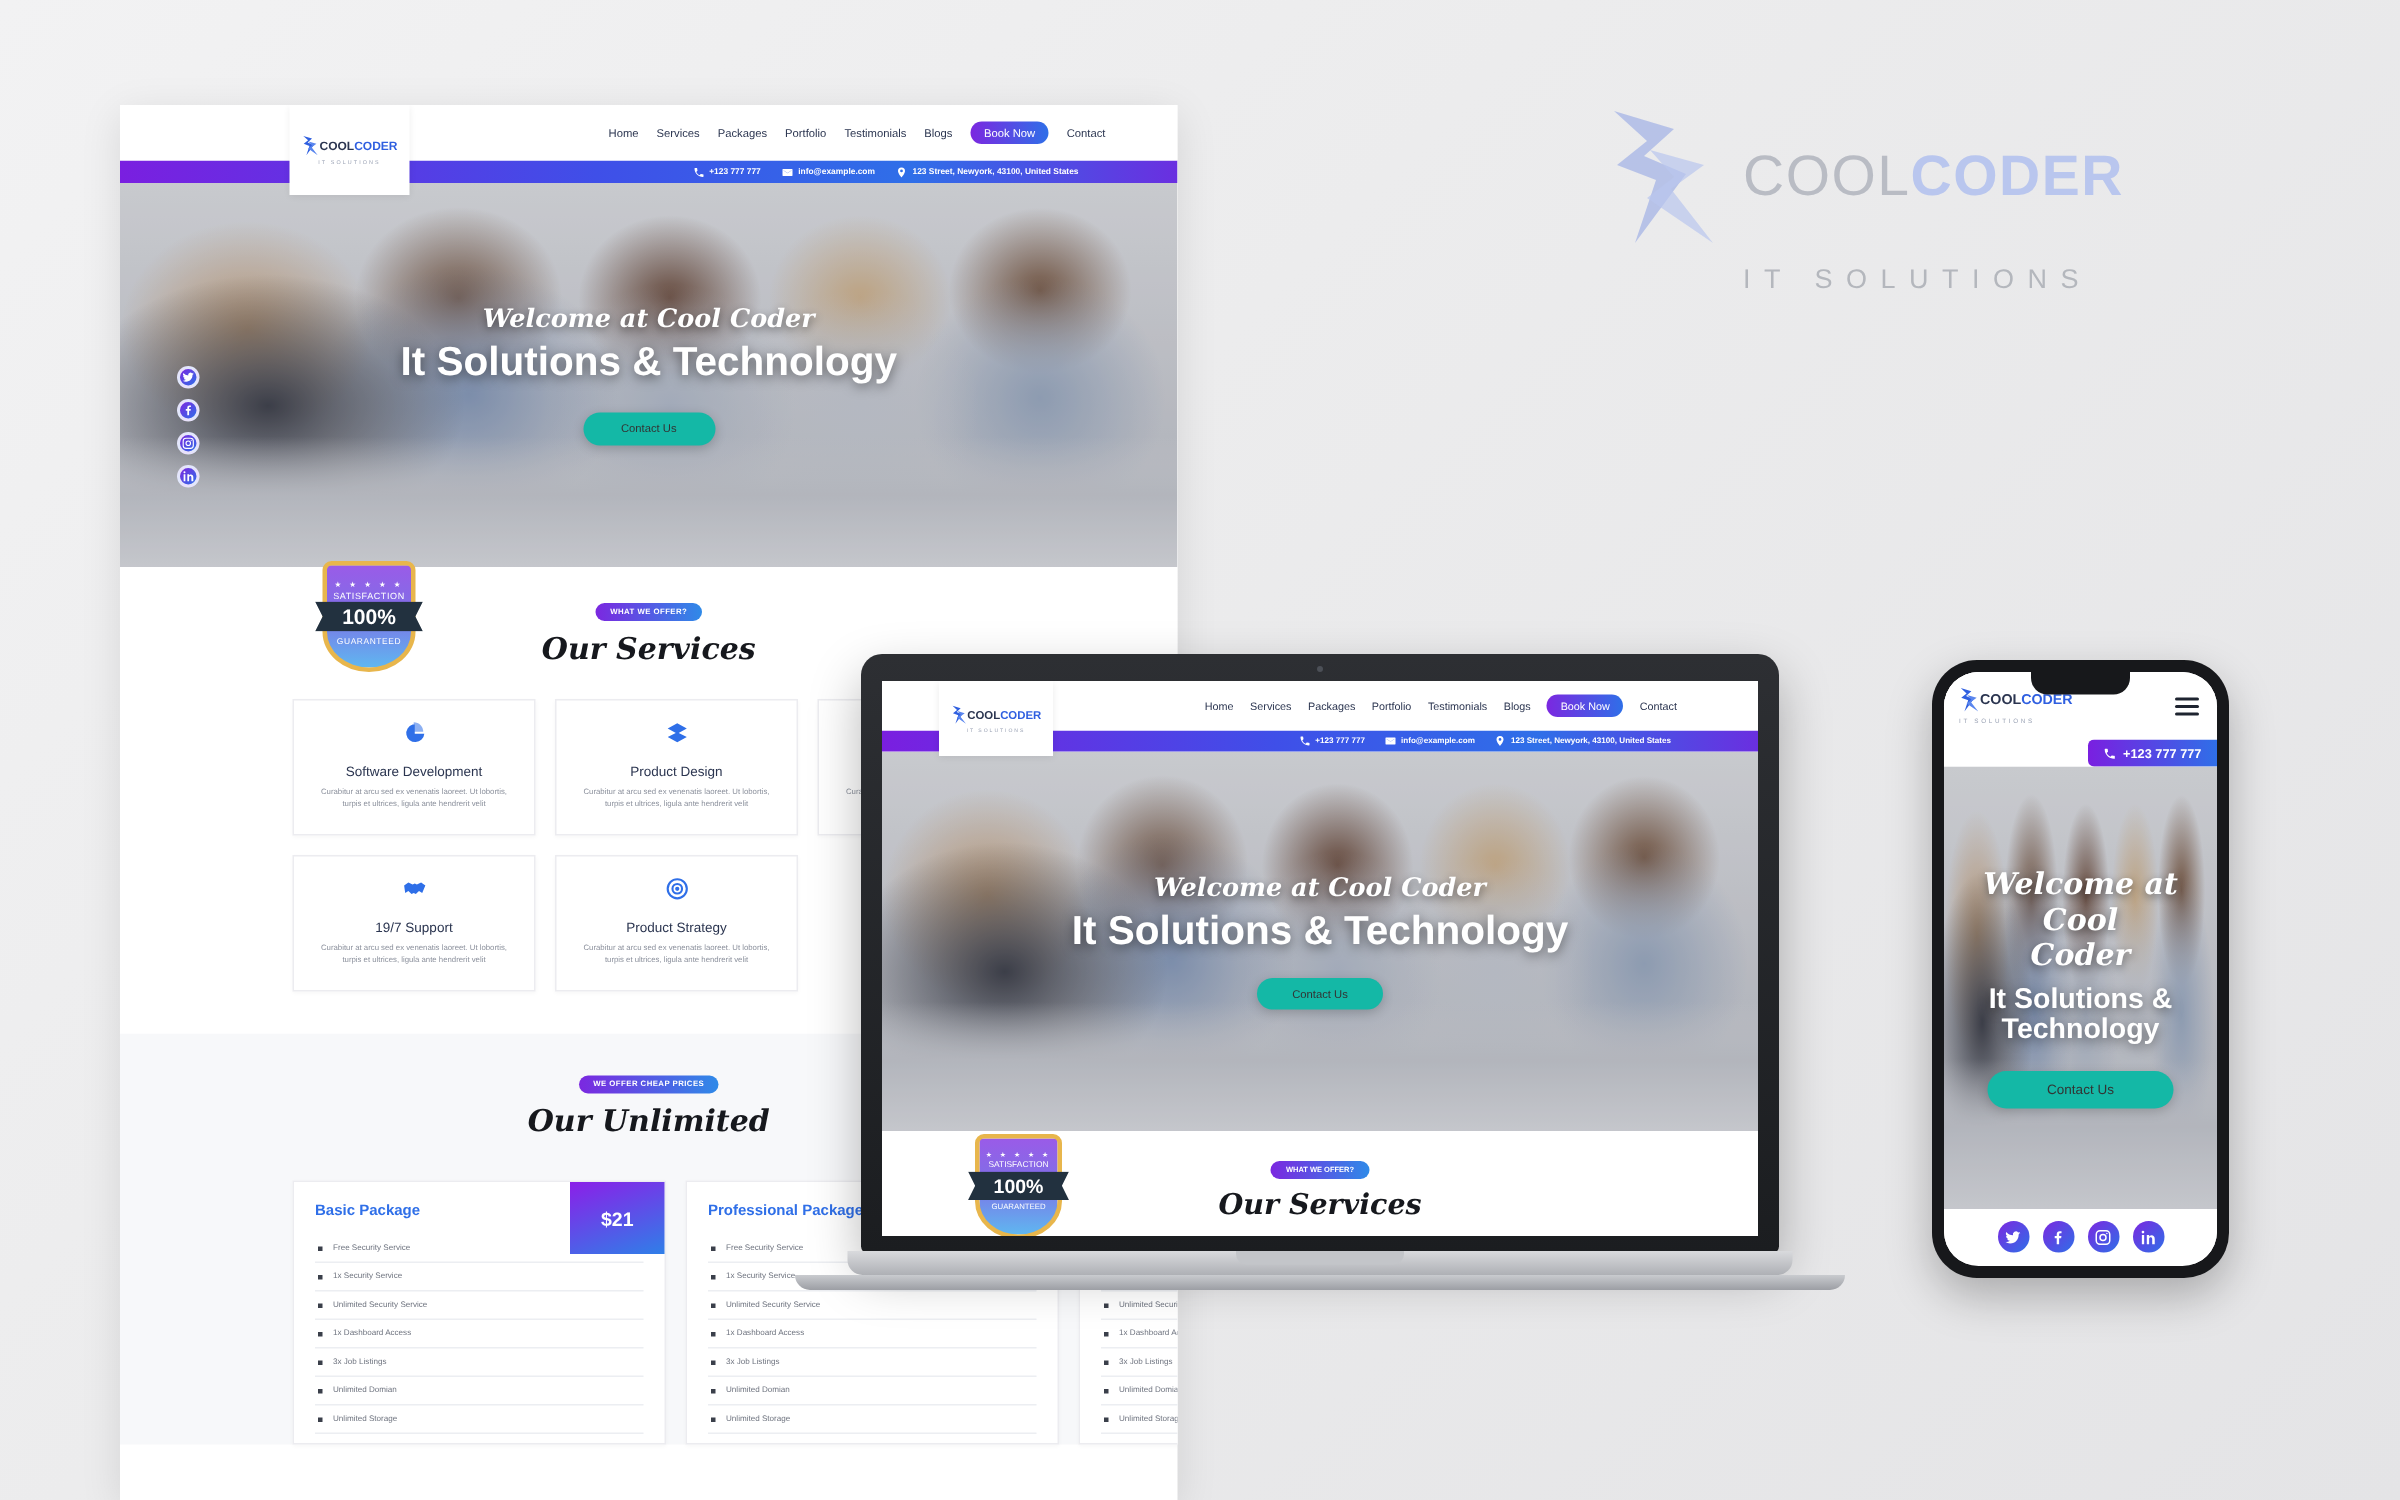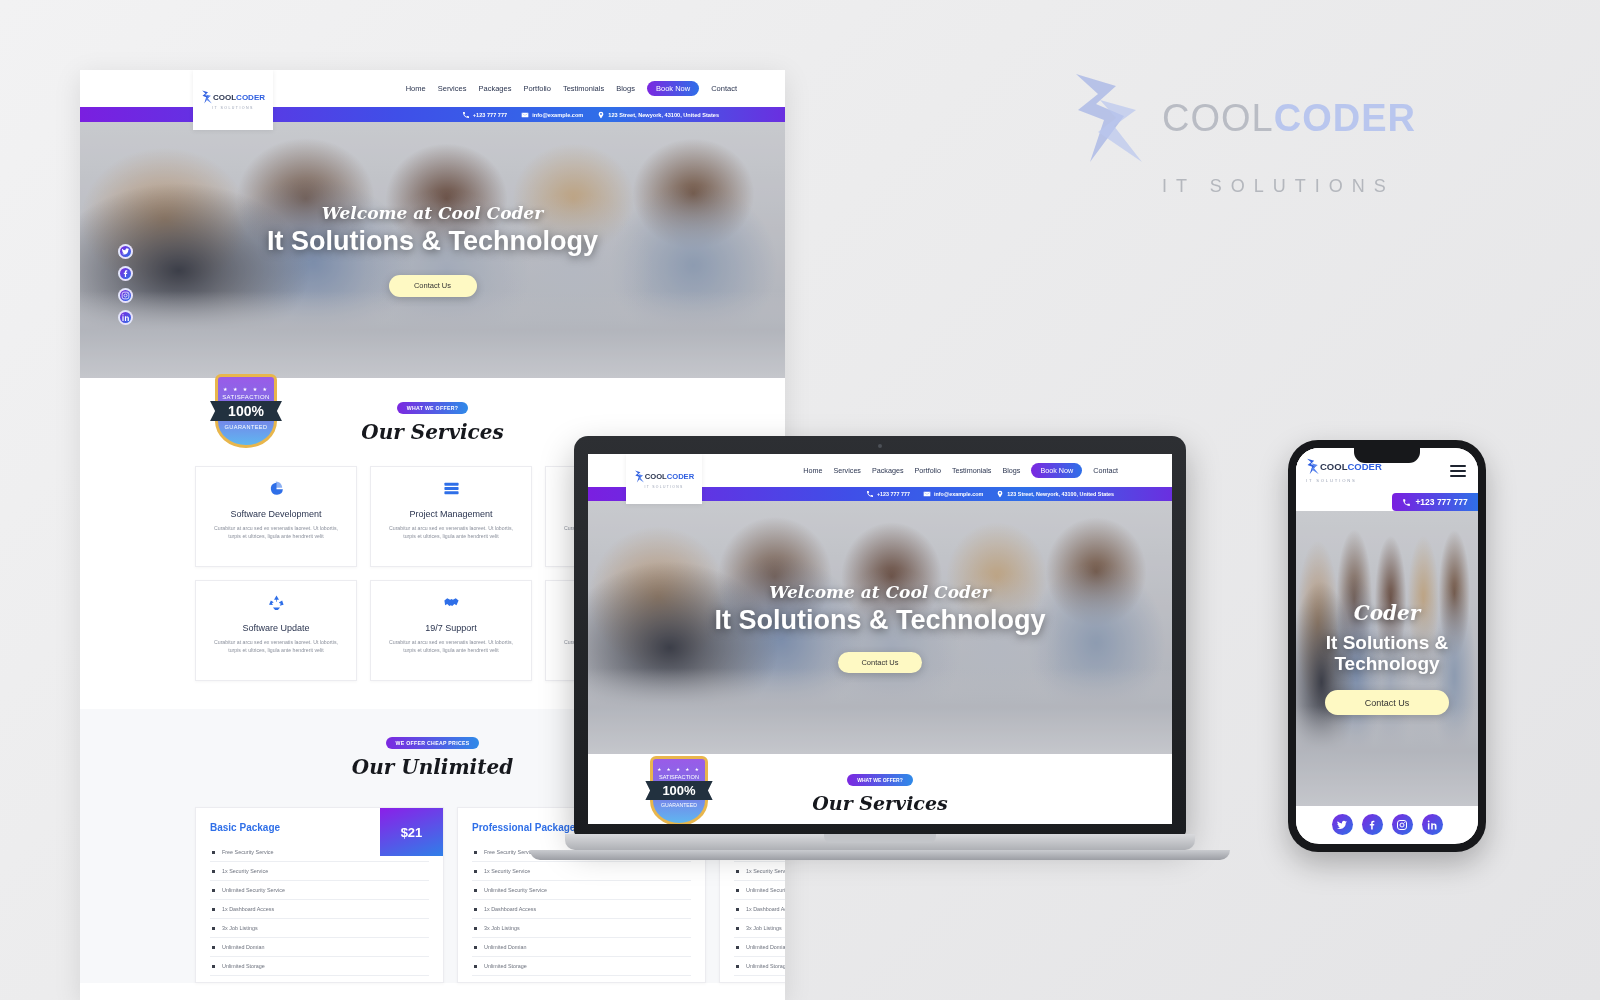--- a/index.html
+++ b/index.html
@@ -49,21 +49,21 @@
   .hero { position:relative; overflow:hidden; }
   .hero-overlay { position:absolute; inset:0; background:rgba(60,60,70,0.18); }
   .hero-inner {
     position:relative; z-index:3; height:100%;
     display:flex; flex-direction:column; align-items:center; justify-content:center;
     text-align:center; color:#fff;
   }
   .hero-welcome { text-shadow:0 2px 6px rgba(0,0,0,.45); }
   .hero-title { font-weight:700; text-shadow:0 2px 8px rgba(0,0,0,.5); line-height:1.08; }
   .hero-btn {
-    background:#fef9c3; color:#333; border-radius:999px; display:inline-flex;
+    background:#14b8a6; color:#333; border-radius:999px; display:inline-flex;
     align-items:center; justify-content:center; box-shadow:0 2px 8px rgba(0,0,0,.2);
   }
   .sociallist { position:absolute; z-index:6; display:flex; flex-direction:column; }
   .soc {
     border-radius:50%; background:linear-gradient(135deg,#7b28e0,#2f6fe8);
     color:#fff; display:flex; align-items:center; justify-content:center;
     border:2px solid rgba(255,255,255,.85);
   }
 
   .badgepill {
@@ -128,21 +128,21 @@
   #desktop .services { padding:18px 0 28px; background:#fff; position:relative; }
   #desktop .seal { position:absolute; left:135px; top:-4px; width:62px; }
   #desktop .seal-shield { height:74px; padding-top:9px; }
   #desktop .seal-stars { font-size:5px; }
   #desktop .seal-sat { font-size:6px; letter-spacing:.4px; margin-top:2px; }
   #desktop .seal-guar { font-size:5.6px; letter-spacing:.4px; margin-top:24px; }
   #desktop .seal-ribbon { top:27px; height:20px; line-height:20px; font-size:14px; }
   #desktop .badgepill { font-size:5.2px; padding:3px 10px; letter-spacing:.3px; }
   #desktop .sec-title { font-size:20px; margin-top:6px; }
   #desktop .grid { display:grid; grid-template-columns:repeat(3,162px); gap:13px; padding:22px 0 0 115px; }
-  #desktop .card { padding:13px 12px 26px; min-height:90px; }
+  #desktop .card { padding:13px 12px 16px; min-height:90px; }
   #desktop .card-icon { font-size:17px; }
   #desktop .card-title { font-size:9px; margin:7px 0 5px; }
   #desktop .card-desc { font-size:5.2px; }
 
   #desktop .packages { background:#f7f8fa; padding:22px 0 0; }
   #desktop .pkgrow { display:grid; grid-template-columns:repeat(3,249px); gap:13px; padding:28px 0 0 115px; }
   #desktop .pkg { padding:14px 14px 6px; }
   #desktop .pkg-title { font-size:10px; margin-bottom:10px; }
   #desktop .pkg-price { right:0; top:0; width:63px; height:48px; font-size:13px; }
   #desktop .pkg-li { font-size:5.4px; padding:6px 2px; }
@@ -366,31 +366,20 @@
               <path d="M11 2v9h9c0-5-4-9-9-9z" opacity=".55"></path>
               <path d="M10 4.2A8.5 8.5 0 1021 13h-9V4.2z"></path>
             </svg>
         </div>
         <div class="card-title">Software Development</div>
         <div class="card-desc">Curabitur at arcu sed ex venenatis laoreet. Ut lobortis, turpis et ultrices, ligula ante hendrerit velit</div>
       </div>
       <div class="card">
         <div class="card-icon">
           <svg viewBox="0 0 24 24" width="17" height="17" fill="currentColor">
-              <rect x="2" y="4" width="20" height="4" rx="1"></rect>
-              <rect x="2" y="10" width="20" height="4" rx="1"></rect>
-              <rect x="2" y="16" width="20" height="4" rx="1"></rect>
-            </svg>
-        </div>
-        <div class="card-title">Project Management</div>
-        <div class="card-desc">Curabitur at arcu sed ex venenatis laoreet. Ut lobortis, turpis et ultrices, ligula ante hendrerit velit</div>
-      </div>
-      <div class="card">
-        <div class="card-icon">
-          <svg viewBox="0 0 24 24" width="17" height="17" fill="currentColor">
               <path d="M12 3l9 5-9 5-9-5 9-5zm0 8.5L21 16l-9 5-9-5 9-4.5z"></path>
             </svg>
         </div>
         <div class="card-title">Product Design</div>
         <div class="card-desc">Curabitur at arcu sed ex venenatis laoreet. Ut lobortis, turpis et ultrices, ligula ante hendrerit velit</div>
       </div>
       <div class="card">
         <div class="card-icon">
           <svg viewBox="0 0 24 24" width="17" height="17" fill="currentColor">
               <path d="M12 2l3.5 6h-3v3h-1v-3h-3L12 2zm8 7l2 6-5.5 1.5 1.5-2.6-2.6-1.5.5-.9 4.1-2.5zM4 9l4.1 2.5-2.6 1.5 1.5 2.6L1.5 15 4 9zm3 10h10l-3 3.5h-4L7 19z"></path>
@@ -654,20 +643,21 @@
             </svg>
         </span>
         <span>+123 777 777</span>
       </div>
 
       <div class="hero">
         <div class="photo"></div>
         <div class="hero-overlay"></div>
         <div class="hero-inner">
           <div class="hero-welcome script">
+            <div>Welcome at Cool</div>
             <div>Coder</div>
           </div>
           <div class="hero-title">
             <div>It Solutions &amp;</div>
             <div>Technology</div>
           </div>
           <div class="hero-btn">Contact Us</div>
         </div>
       </div>
 

